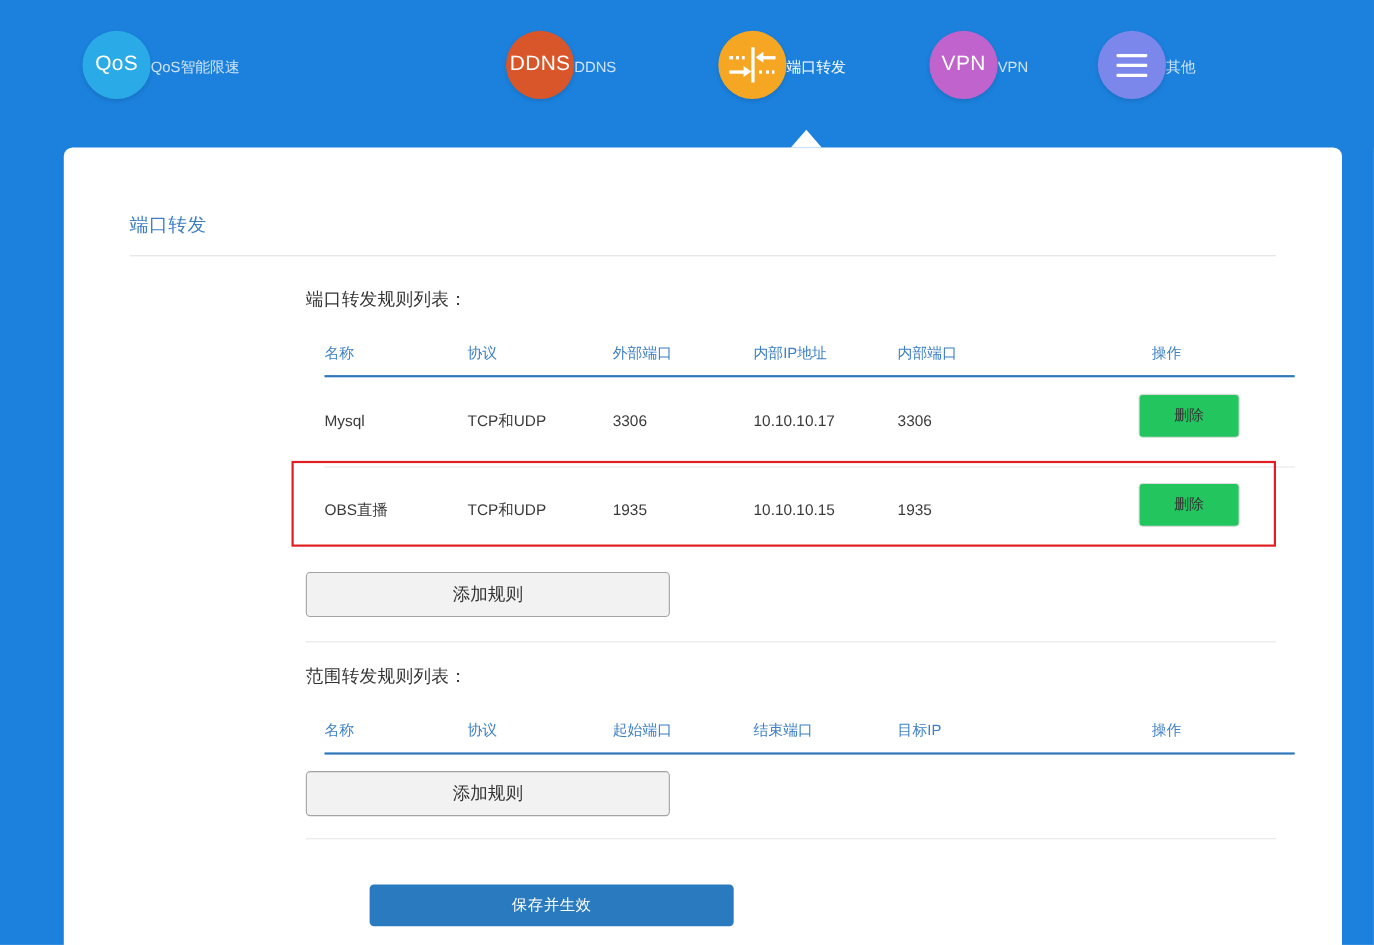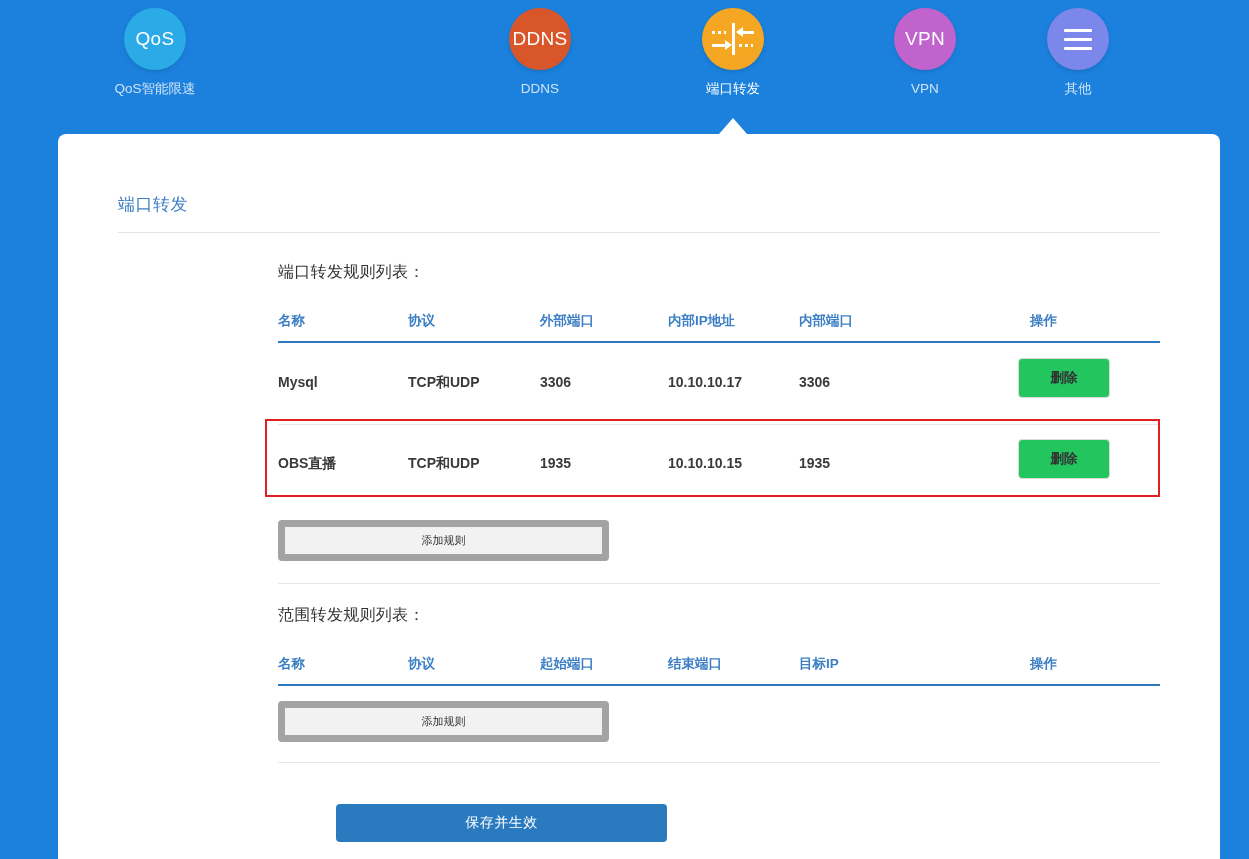--- a/index.html
+++ b/index.html
@@ -10,21 +10,21 @@
   }
   body { background: #1b81dd; position: relative; }
 
   
   #topnav {
     position: absolute; left: 0; top: 0; width: 1249px; height: 134px;
     background: #1b81dd;
   }
   .nav-item {
     position: absolute; top: 0; width: 160px; height: 110px;
-    display: flex; flex-direction: column; align-items: center;
+    display: flex; flex-direction: row; align-items: center;
     cursor: pointer;
   }
   .nav-circle {
     width: 62px; height: 62px; border-radius: 50%;
     margin-top: 8px;
     display: flex; align-items: center; justify-content: center;
     color: #ffffff; font-size: 19px; letter-spacing: .3px;
     font-family: "Liberation Sans", sans-serif;
     box-shadow: 0 2px 4px rgba(0,0,0,0.12);
     position: relative;
@@ -78,21 +78,21 @@
   #title-rule {
     position: absolute; left: 60px; top: 98px; width: 1042px; height: 1px;
     background: #e2e2e2;
   }
 
   .section-label {
     position: absolute; font-size: 16px; color: #333; letter-spacing: .3px;
   }
 
   
-  .tbl { position: absolute; left: 220px; width: 882px; font-weight: bold; }
+  .tbl { position: absolute; left: 237px; width: 882px; }
   .thead { position: relative; height: 32px; }
   .th {
     position: absolute; top: 0; font-size: 13.5px; color: #3c7fc4;
     white-space: nowrap;
   }
   .thead-rule {
     position: absolute; left: 0; top: 29px; width: 882px; height: 2px;
     background: #2f77bd;
   }
   .trow { position: relative; height: 81px; }
@@ -115,22 +115,22 @@
 
   .highlight-box {
     position: absolute; left: 265px; top: 419px;
     width: 895px; height: 78px;
     border: 2px solid #e02020; background: transparent;
     pointer-events: none;
   }
 
   .add-btn {
     position: absolute; left: 278px; width: 331px; height: 41px;
-    background: #f2f2f2; border: 7px solid #a3a3a3; border-radius: 4px;
-    font-size: 11px; color: #333;
+    background: #f2f2f2; border: 1px solid #a3a3a3; border-radius: 4px;
+    font-size: 16px; color: #333;
     display: flex; align-items: center; justify-content: center;
     cursor: pointer;
   }
   .hr-light {
     position: absolute; left: 278px; width: 882px; height: 1px; background: #e6e6e6;
   }
   #save-btn {
     position: absolute; left: 278px; top: 804px;
     width: 331px; height: 38px;
     background: #2a7ac0; border: none; border-radius: 4px;

